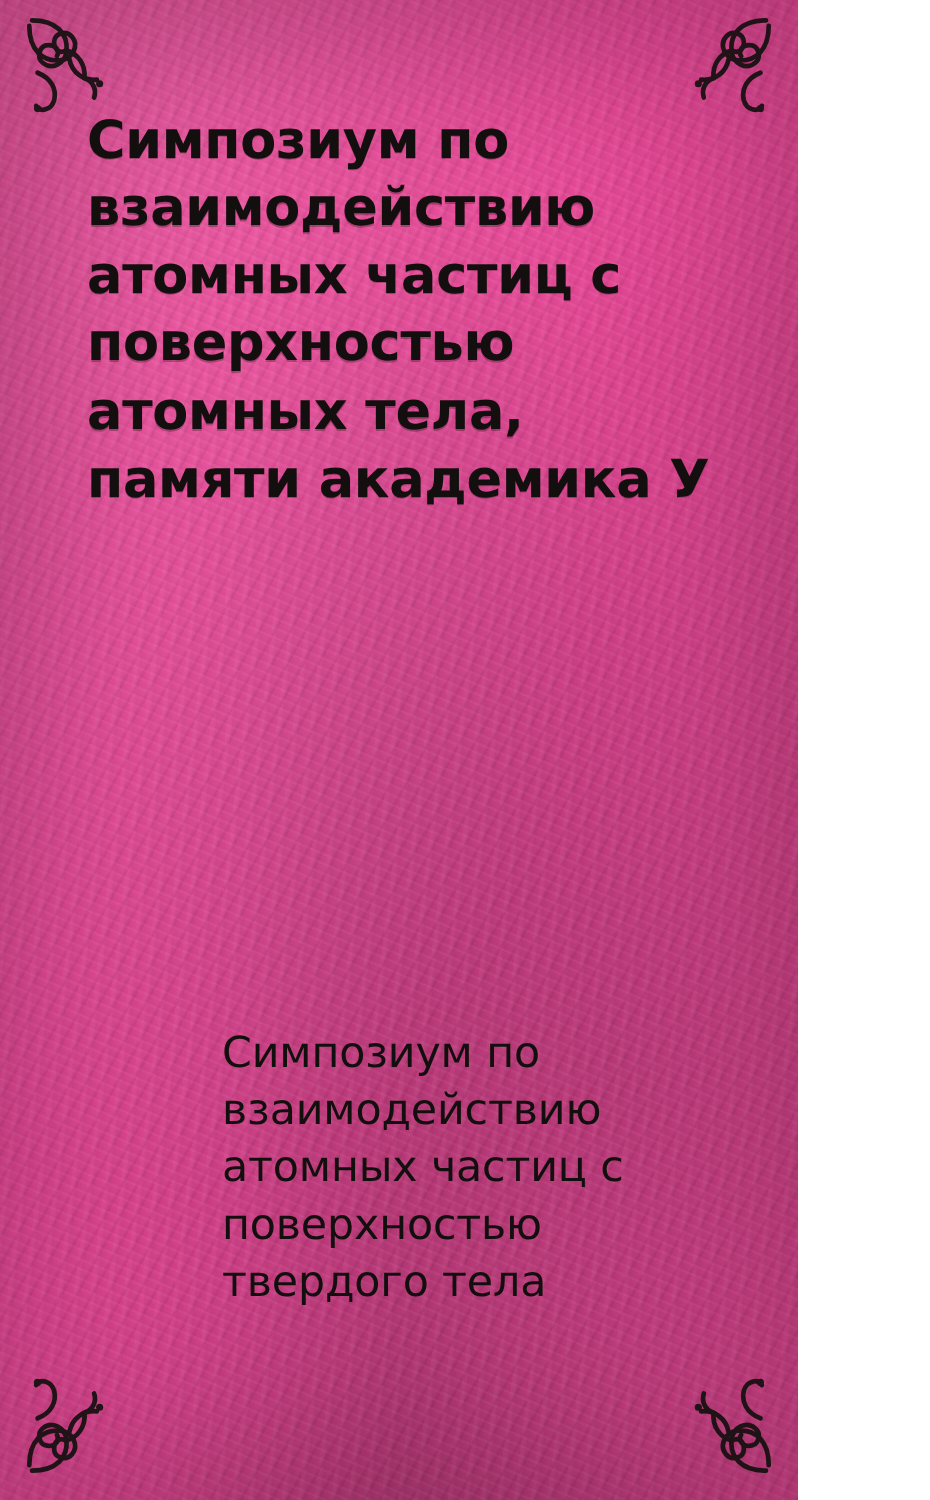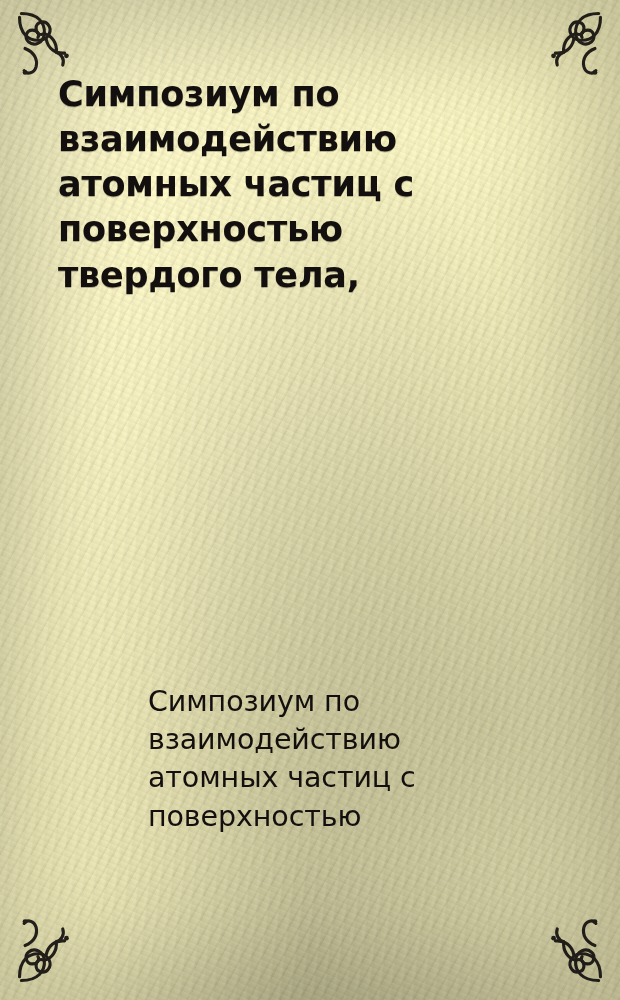--- a/index.html
+++ b/index.html
@@ -2,24 +2,24 @@
 <html><head>
 <meta charset="utf-8">
 <style>
   html, body {
     margin: 0;
     padding: 0;
     background: #ffffff;
   }
   .page {
     position: relative;
-    width: 620px;
+    width: 532px;
     height: 1000px;
     overflow: hidden;
-    background-color: #fef9c3;
+    background-color: #ec4899;
     font-family: "DejaVu Sans", sans-serif;
   }
   
   .texture {
     position: absolute;
     inset: 0;
     pointer-events: none;
     background-image:
       repeating-linear-gradient(23deg, rgba(255,255,255,0.035) 0px, rgba(255,255,255,0.035) 1px, rgba(0,0,0,0.03) 2px, rgba(0,0,0,0.0) 6px),
       repeating-linear-gradient(-61deg, rgba(0,0,0,0.05) 0px, rgba(0,0,0,0.05) 1px, rgba(255,255,255,0.028) 3px, rgba(255,255,255,0.0) 9px),
@@ -137,23 +137,25 @@
       <circle cx="57" cy="52" r="2.6" fill="currentColor" stroke="none"></circle>
       <circle cx="12" cy="70" r="2.6" fill="currentColor" stroke="none"></circle>
     </svg>
   </div>
 
   <div class="title-main">
     <span class="line">Симпозиум по</span>
     <span class="line">взаимодействию</span>
     <span class="line">атомных частиц с</span>
     <span class="line">поверхностью</span>
-    <span class="line">твердого тела,</span>
+    <span class="line">атомных тела,</span>
+    <span class="line">памяти академика У</span>
   </div>
 
   <div class="title-sub">
     <span class="line">Симпозиум по</span>
     <span class="line">взаимодействию</span>
     <span class="line">атомных частиц с</span>
     <span class="line">поверхностью</span>
+    <span class="line">твердого тела</span>
   </div>
 
 </div>
 
 </body></html>

